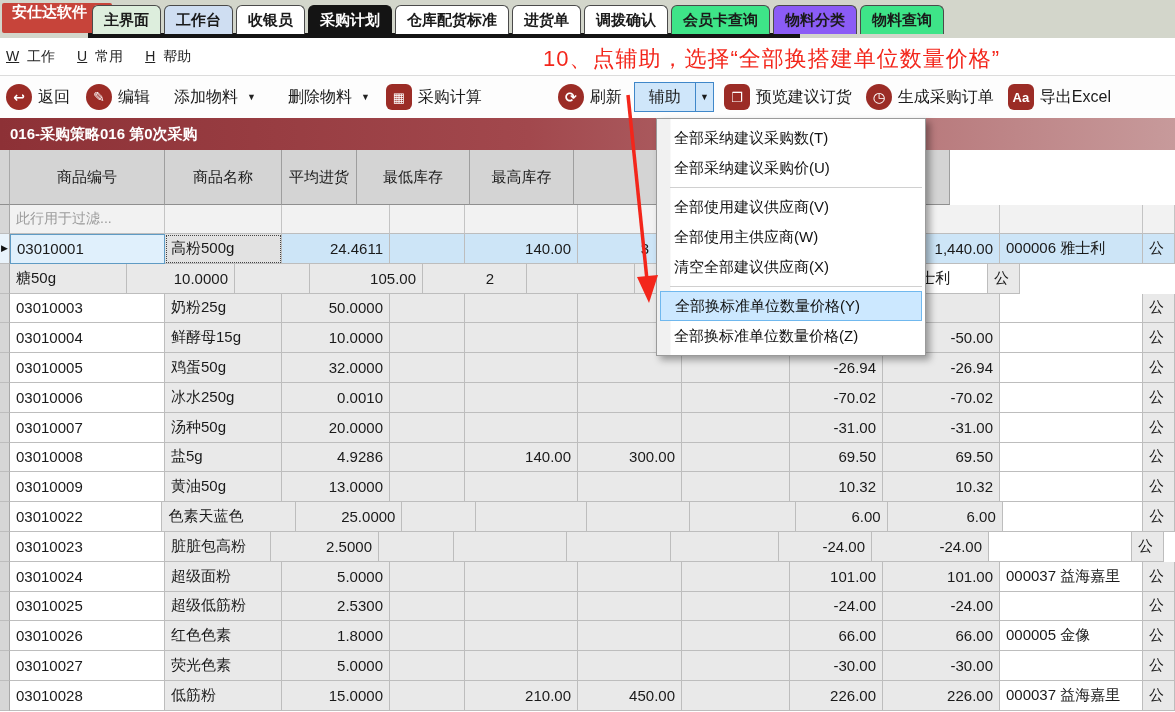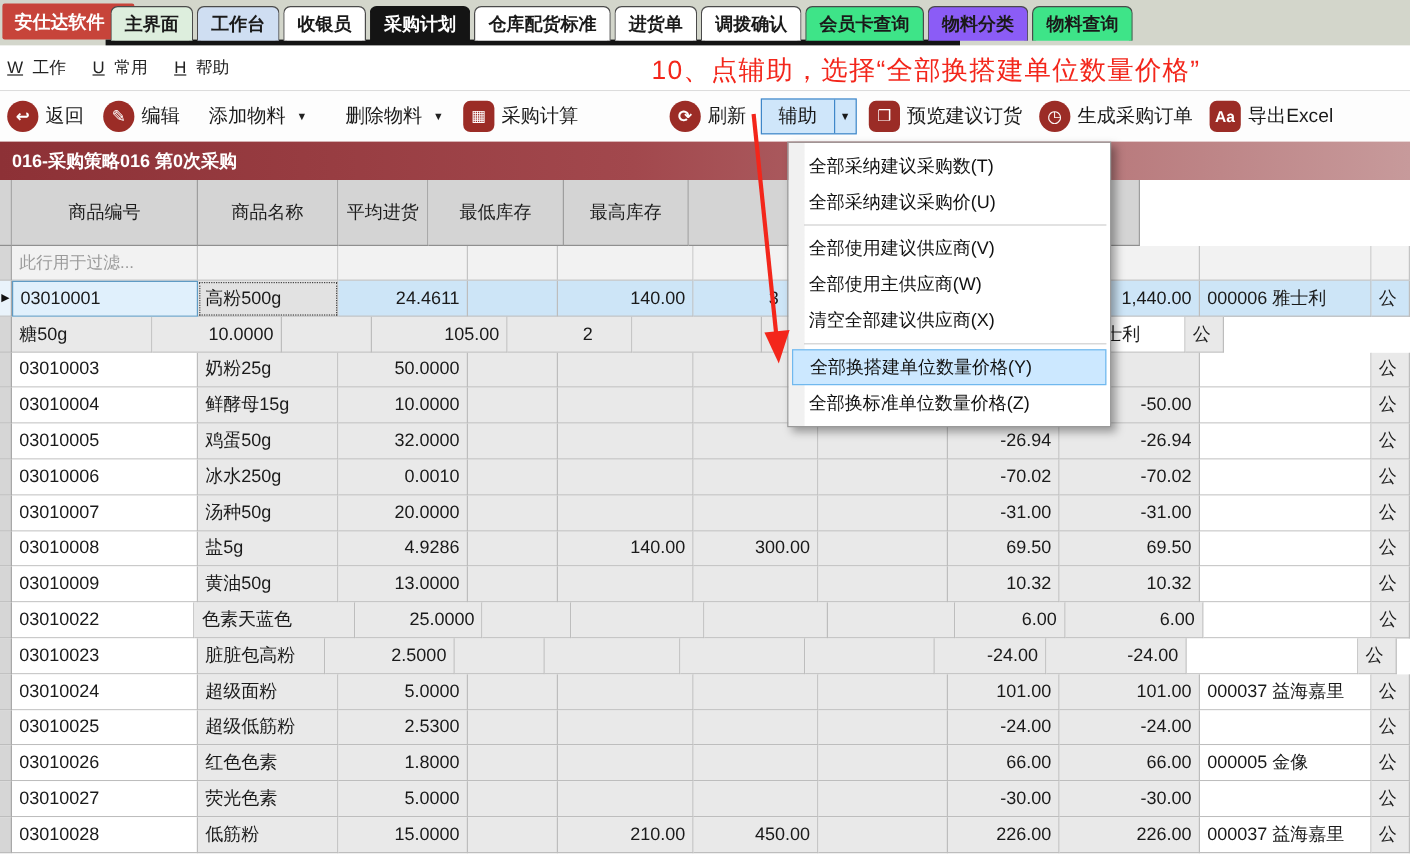--- a/index.html
+++ b/index.html
@@ -7,21 +7,21 @@
   .screen{
     position:relative; width:1175px; height:712px; overflow:hidden;
     background:#fff; font-family:"Liberation Sans","DejaVu Sans",sans-serif;
     color:#1a1a1a;
   }
   
   .topbar{ position:absolute; left:0; top:0; width:1175px; height:38px; background:#d3d6cb; }
   .logo-btn{
     position:absolute; left:2px; top:3px; height:30px; padding:0 10px;
     background:#c7443a; color:#fff; font-size:15px; font-weight:bold;
-    display:flex; align-items:center; gap:6px; border-radius:2px; cursor:pointer;
+    display:flex; gap:6px; border-radius:2px; cursor:pointer;
   }
   .logo-btn .caret{ font-size:9px; }
   .tabstrip{ position:absolute; left:88px; top:33px; width:712px; height:5px; background:#141414; }
   .tabs{ position:absolute; left:92px; top:5px; display:flex; gap:3px; }
   .tab{
     height:29px; padding:0 11px; display:flex; align-items:center;
     border:1px solid #4a4a4a; border-bottom:none; border-radius:6px 6px 0 0;
     background:#fff; font-size:15px; font-weight:600; cursor:pointer; white-space:nowrap;
   }
   .tab.v-green { background:#ddeedd; }
@@ -448,21 +448,21 @@
     </div>
 
   <div class="ctx-menu">
       <div class="ctx-item">全部采纳建议采购数(T)</div>
       <div class="ctx-item">全部采纳建议采购价(U)</div>
       <div class="ctx-sep"></div>
       <div class="ctx-item">全部使用建议供应商(V)</div>
       <div class="ctx-item">全部使用主供应商(W)</div>
       <div class="ctx-item">清空全部建议供应商(X)</div>
       <div class="ctx-sep"></div>
-      <div class="ctx-item hl">全部换搭建单位数量价格(Y)</div>
+      <div class="ctx-item hl">全部换标准单位数量价格(Y)</div>
       <div class="ctx-item">全部换标准单位数量价格(Z)</div>
     </div>
 
   <svg class="arrow-overlay" width="1175" height="712">
     <line x1="628" y1="95" x2="647" y2="280" stroke="#f3261b" stroke-width="3.5"></line>
     <polygon points="637,277 658,275 649,303" fill="#f3261b"></polygon>
   </svg>
 
   <div class="annotation">10、点辅助，选择“全部换搭建单位数量价格”</div>
 

